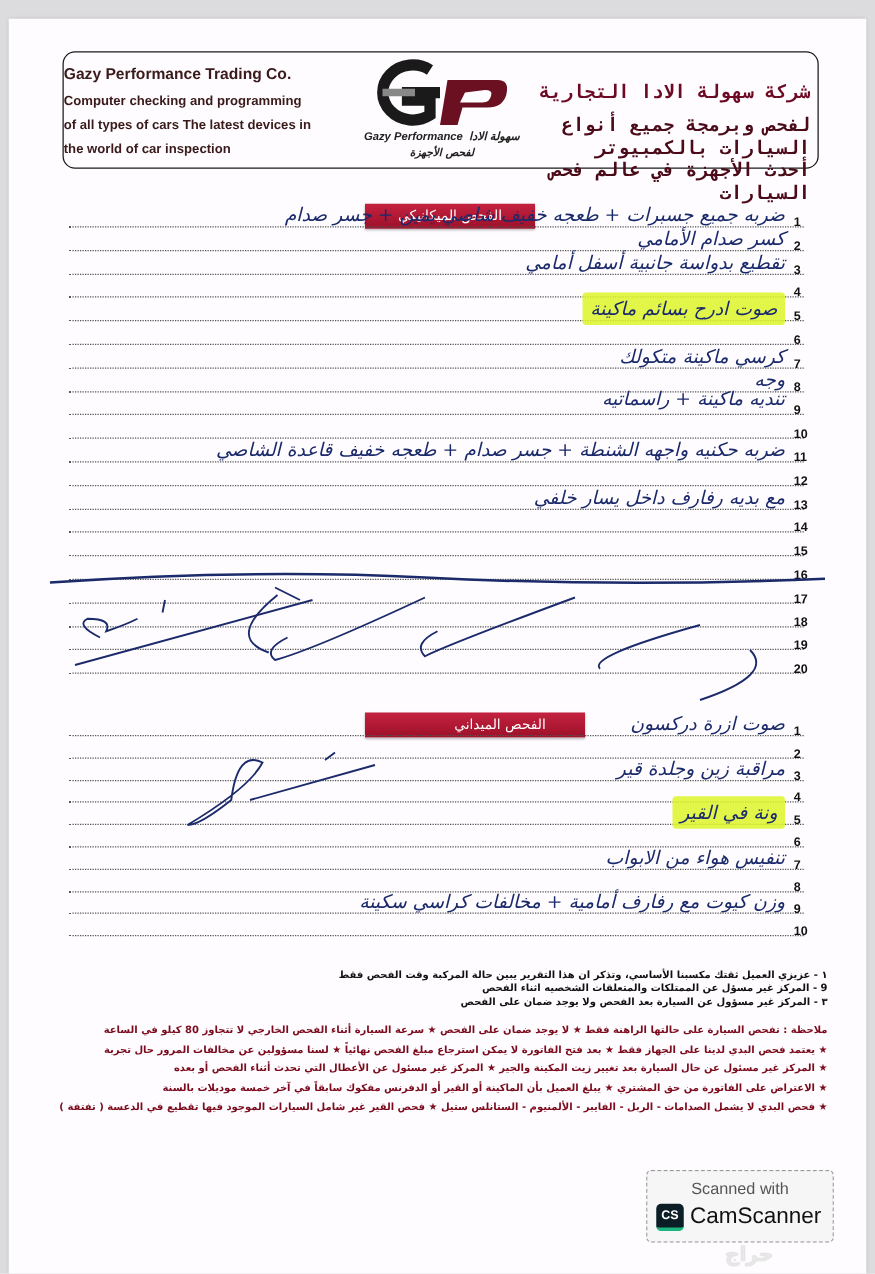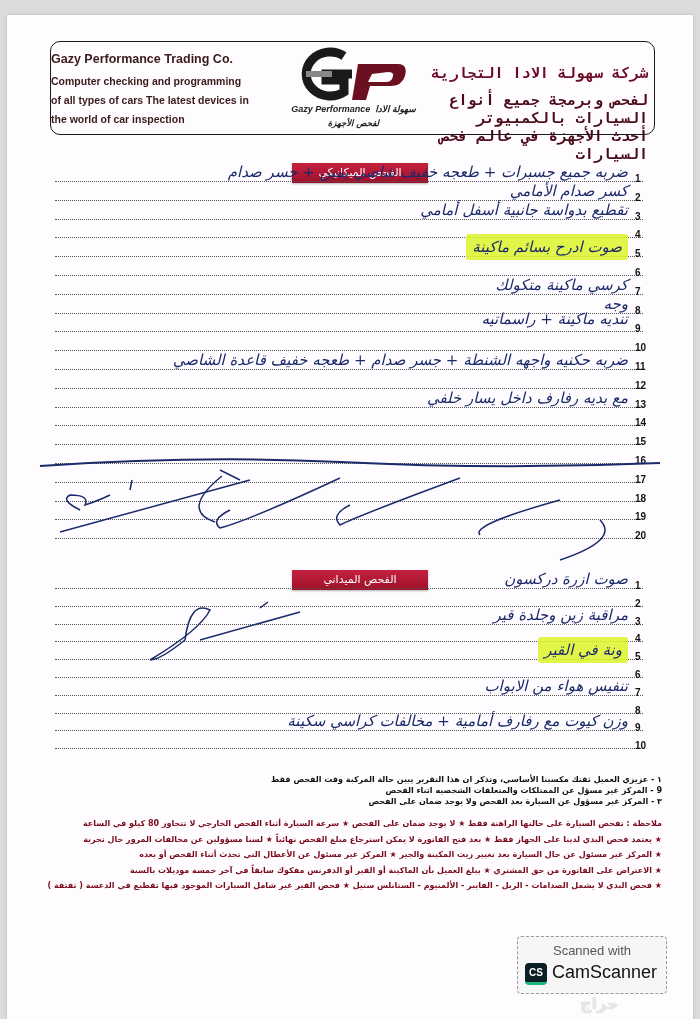--- a/index.html
+++ b/index.html
@@ -110,21 +110,21 @@
     <div class="rule-line" style="top: 481.8px;"></div>
     <div class="line-num" style="top: 473.8px;">17</div>
     <div class="rule-line" style="top: 500.6px;"></div>
     <div class="line-num" style="top: 492.6px;">18</div>
     <div class="rule-line" style="top: 519.4px;"></div>
     <div class="line-num" style="top: 511.4px;">19</div>
     <div class="rule-line" style="top: 538.2px;"></div>
     <div class="line-num" style="top: 530.2px;">20</div>
   </div>
 
-<div class="section-pill" style="left:292px; top:546px; width:136px;">الفحص الميداني</div>
+<div class="section-pill" style="left:292px; top:546px; width:136px;padding-left:40px;">الفحص الميداني</div>
 <div id="field-lines">
     <div class="rule-line" style="top: 588px;"></div>
     <div class="line-num" style="top: 580px;">1</div>
     <div class="hw" style="right: 72px; top: 570px;"><span>صوت ازرة دركسون</span></div>
     <div class="rule-line" style="top: 605.8px;"></div>
     <div class="line-num" style="top: 597.8px;">2</div>
     <div class="rule-line" style="top: 623.6px;"></div>
     <div class="line-num" style="top: 615.6px;">3</div>
     <div class="hw" style="right: 72px; top: 605.6px;"><span>مراقبة زين وجلدة قير</span></div>
     <div class="rule-line" style="top: 641.4px;"></div>

